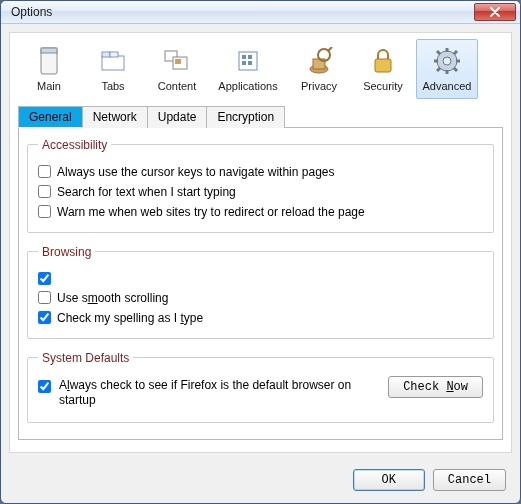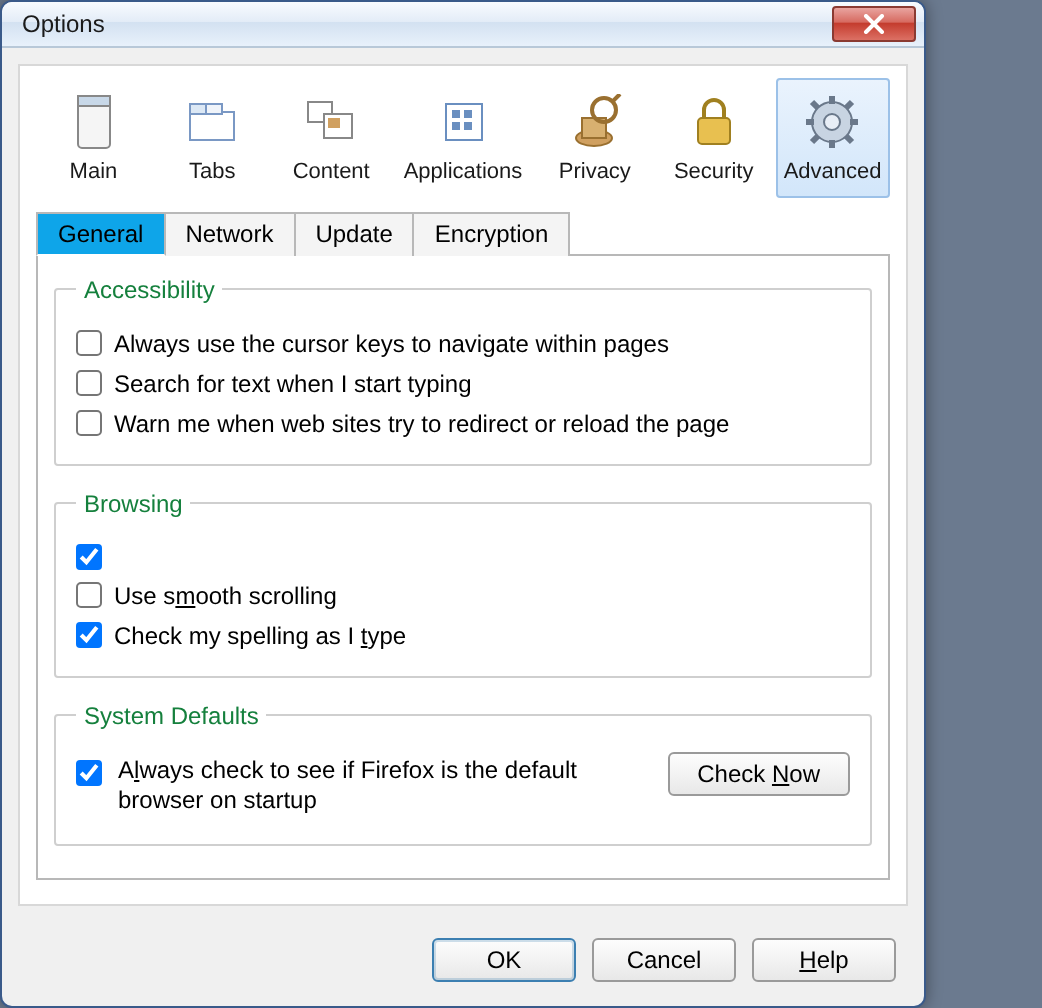--- a/index.html
+++ b/index.html
@@ -6,21 +6,21 @@
   body {
     margin: 0;
     font-family: "Segoe UI", Tahoma, sans-serif;
     font-size: 12px;
     background: #6b7a8f;
     width: 521px;
     height: 504px;
     overflow: hidden;
   }
   .window {
-    width: 463px;
+    width: 521px;
     height: 504px;
     background: #f0f0f0;
     border: 1px solid #3a5a8a;
     border-radius: 6px;
     display: flex;
     flex-direction: column;
     box-shadow: 0 0 8px rgba(0,0,0,0.4);
   }
   .titlebar {
     height: 28px;
@@ -120,42 +120,42 @@
   }
   fieldset {
     border: 1px solid #cfcfcf;
     border-radius: 2px;
     margin: 0 0 12px 0;
     padding: 10px 10px 10px 10px;
   }
   legend {
     padding: 0 4px;
     font-size: 12px;
-    color: #15803d;
+    color: #7f1d1d;
   }
   .row {
     display: flex;
     align-items: flex-start;
     gap: 6px;
     padding: 3px 0;
   }
   input[type=checkbox] {
     width: 13px;
     height: 13px;
     margin: 0;
   }
   .row label { font-size: 12px; color: #000; }
   .underline { text-decoration: underline; }
   .btn {
     background: linear-gradient(to bottom, #fdfdfd, #e8e8e8);
     border: 1px solid #9a9a9a;
     border-radius: 3px;
     padding: 3px 14px;
     font-size: 12px;
-    font-family: Liberation Sans, sans-serif;
+    font-family: Liberation Mono, monospace;
     cursor: default;
     min-width: 72px;
     text-align: center;
   }
   .btn.default {
     border: 1px solid #3c7fb1;
     box-shadow: 0 0 0 1px rgba(60,127,177,0.25) inset;
   }
   .button-row {
     display: flex;
@@ -317,15 +317,14 @@
           <button class="btn"><span>Check </span><span class="underline">N</span><span>ow</span></button>
         </div>
       </fieldset>
 
     </div>
   </div>
 
   <div class="button-row">
     <button class="btn default">OK</button>
     <button class="btn">Cancel</button>
-    <button class="btn"><span class="underline">H</span><span>elp</span></button>
   </div>
 </div>
 
 </body></html>

